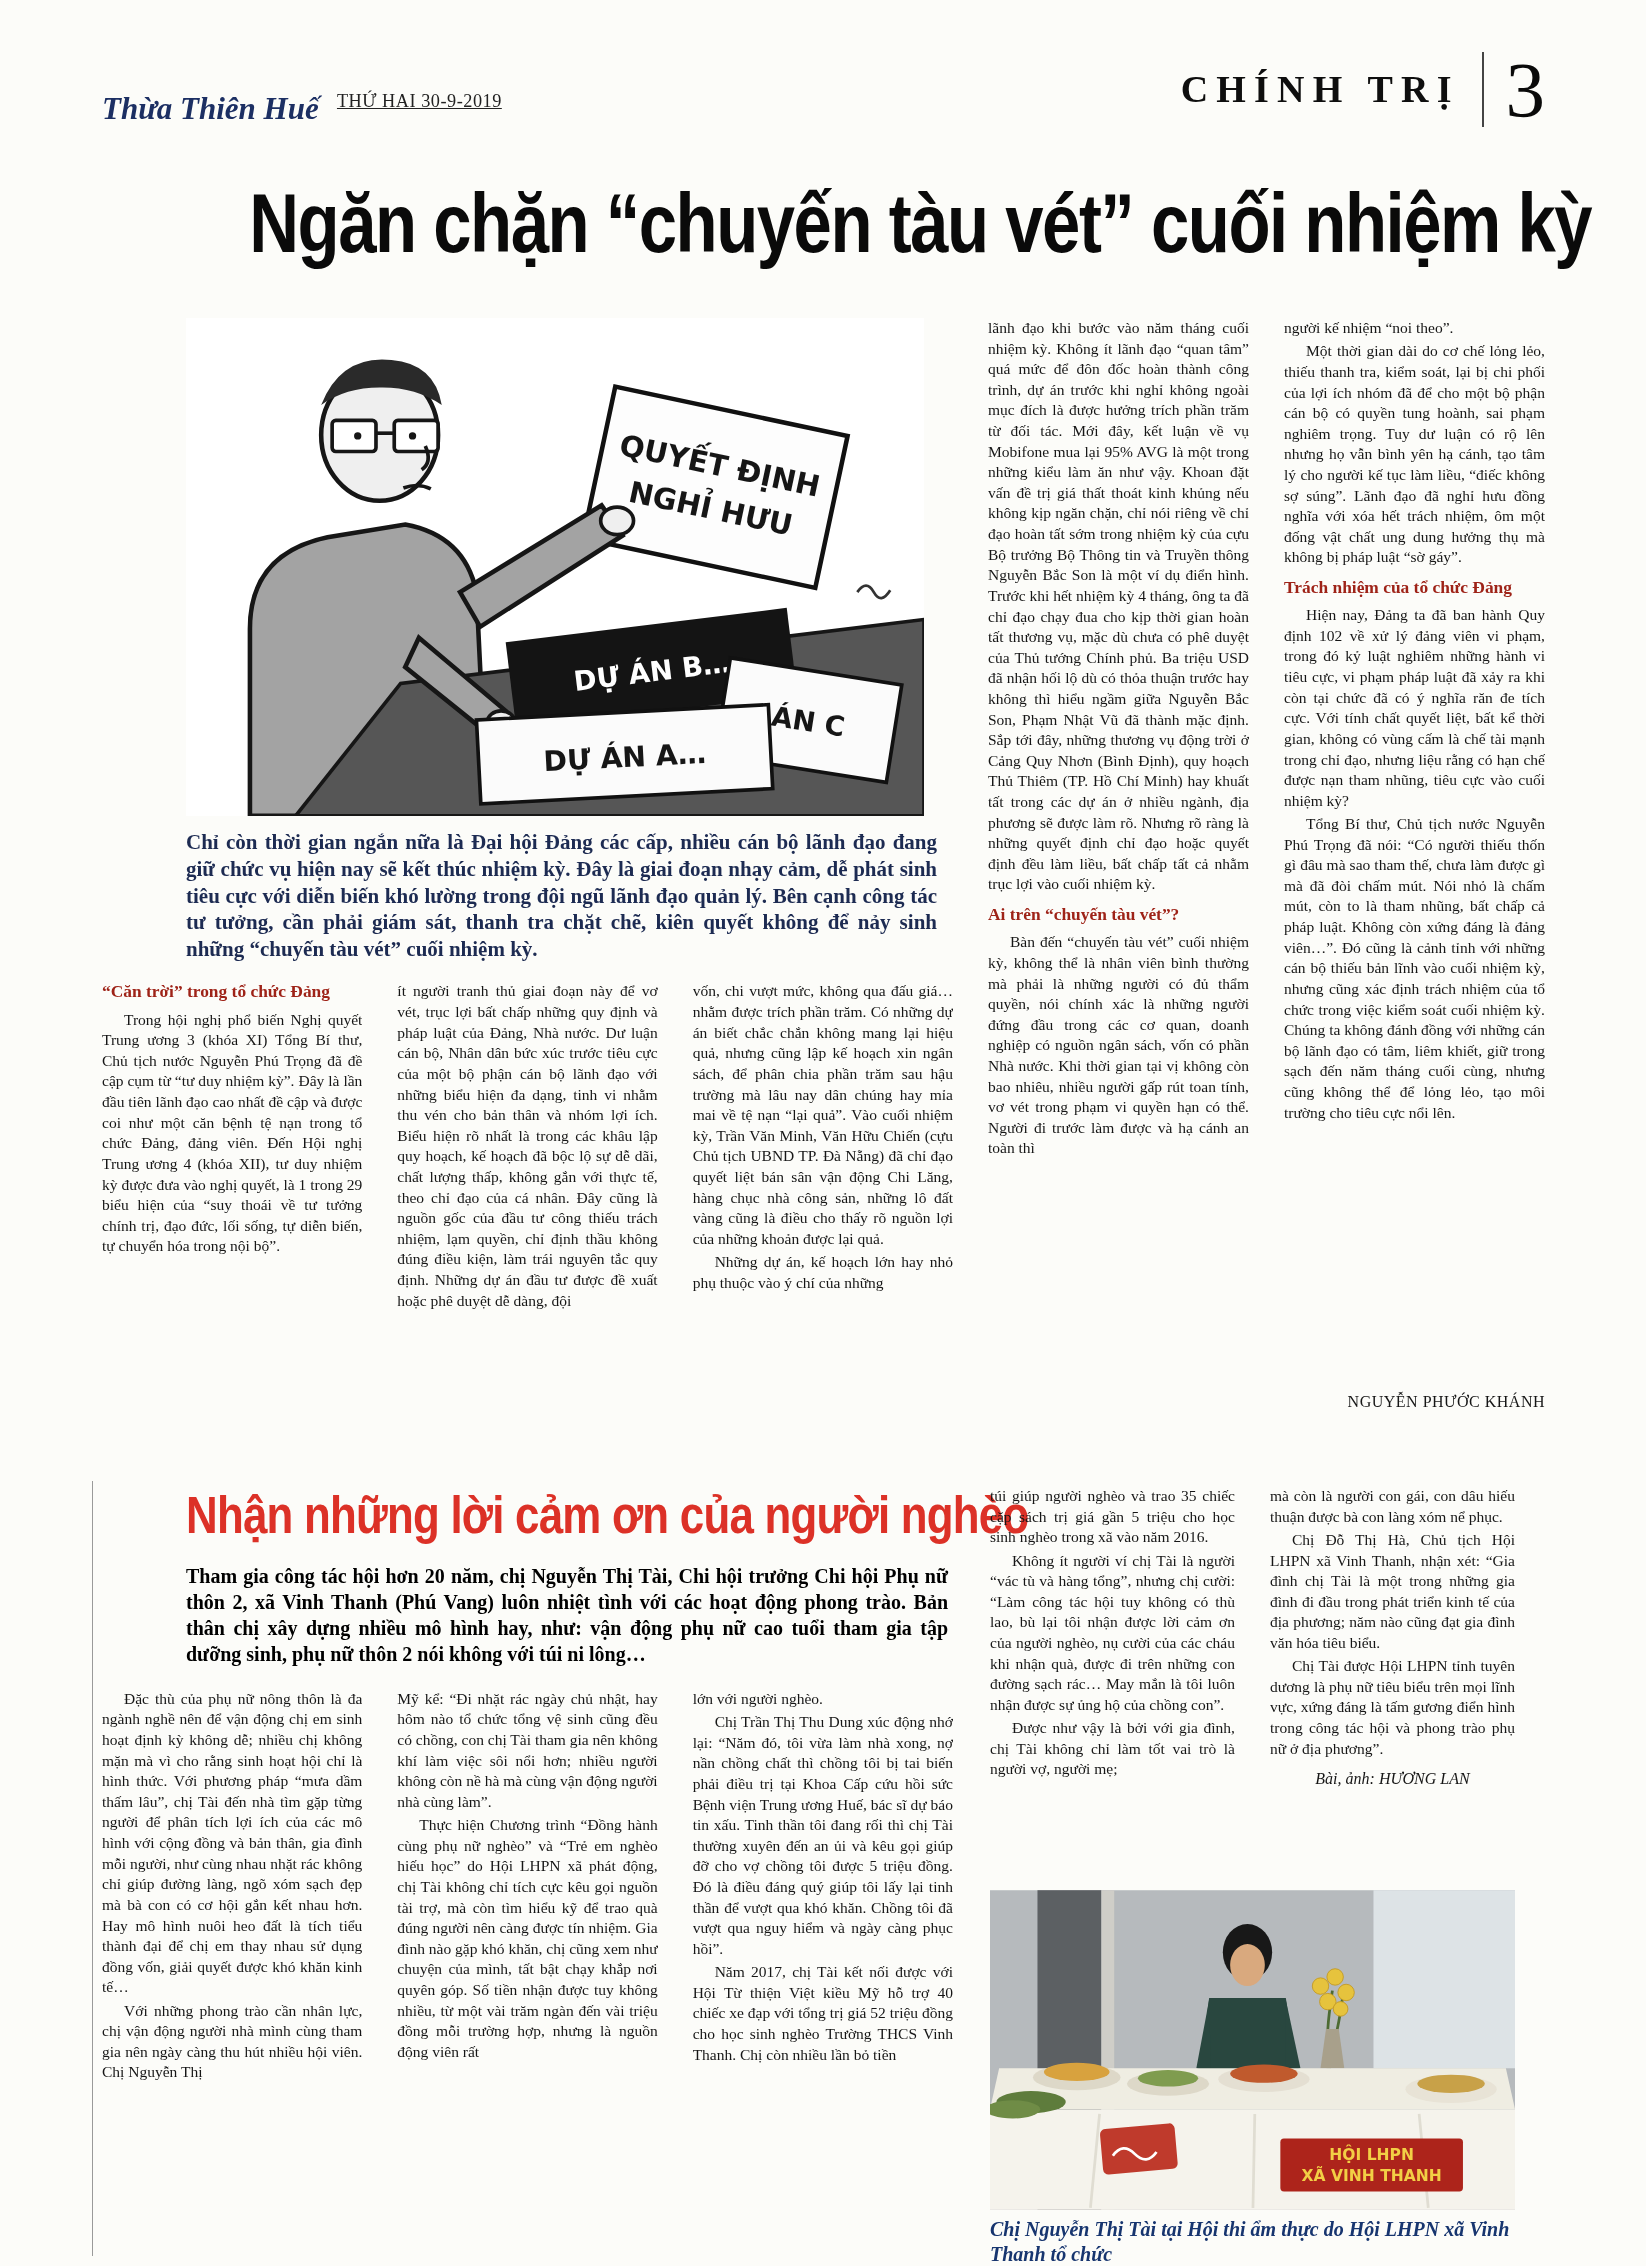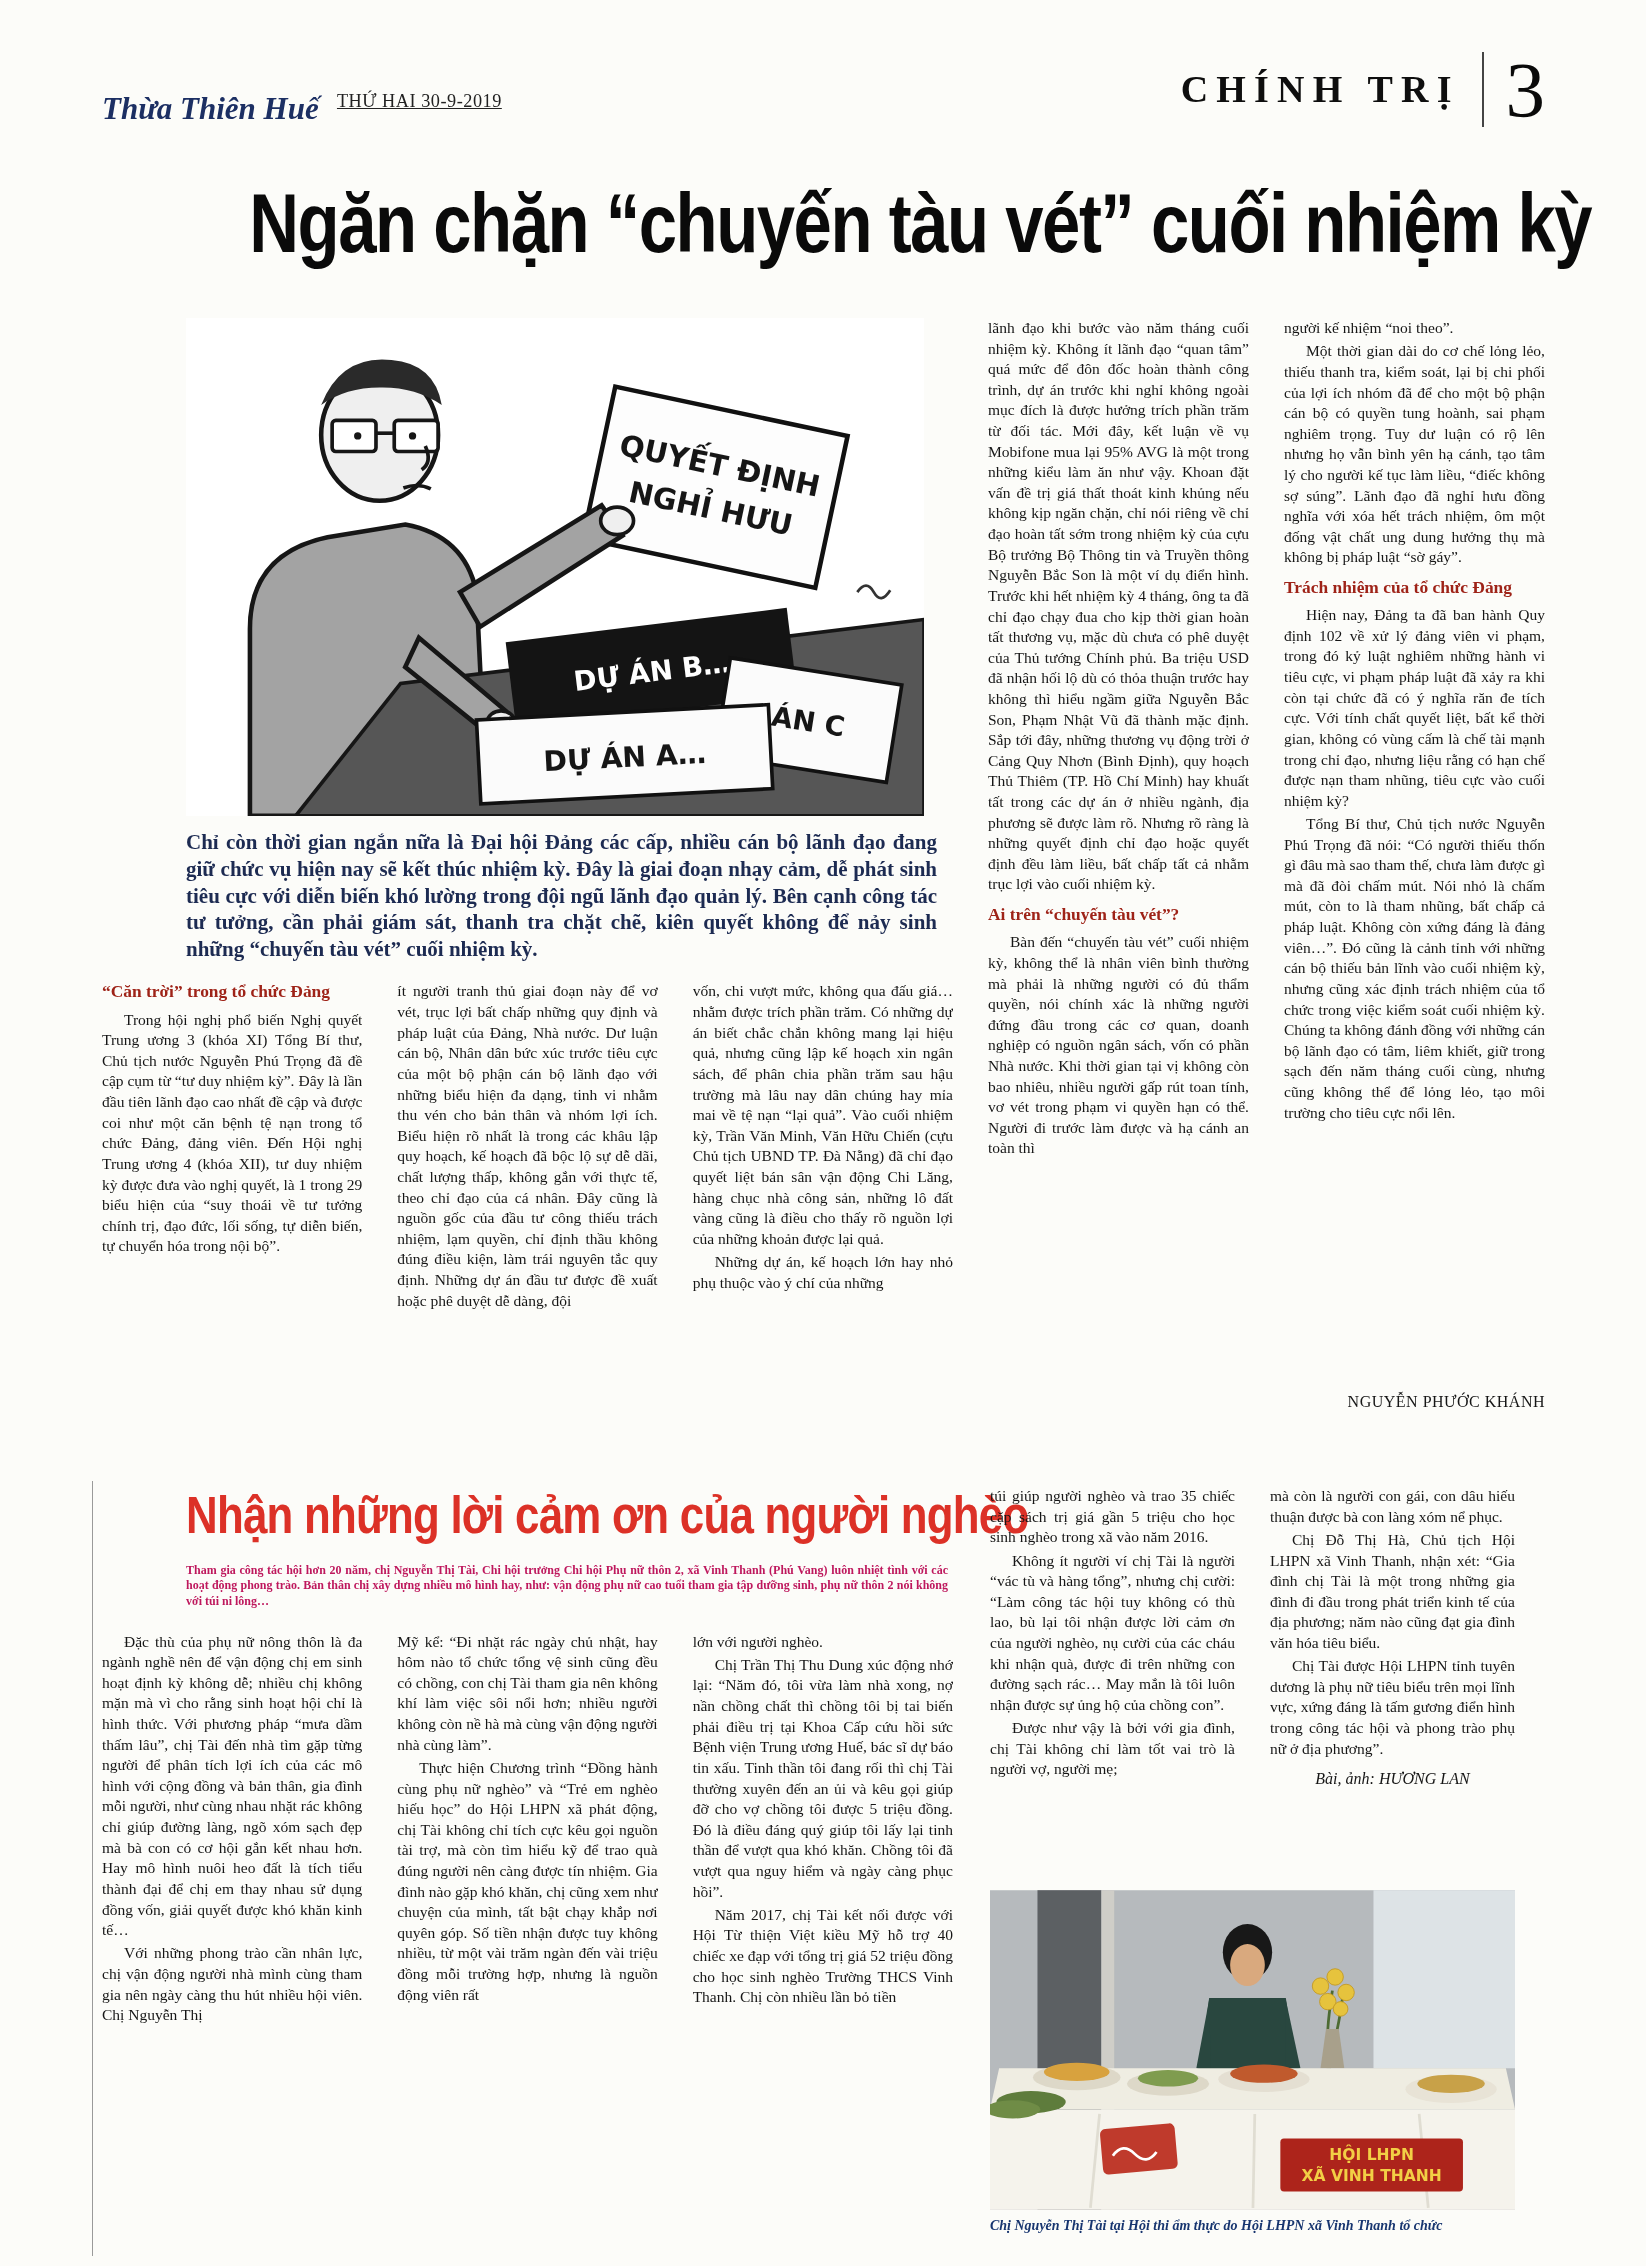--- a/index.html
+++ b/index.html
@@ -66,33 +66,33 @@
   .a2-left { width:851px; }
   .headline2 { margin-left:84px; height:64px; }
   .headline2 span {
     display:inline-block; white-space:nowrap;
     font-family:"Liberation Sans", sans-serif; font-weight:bold;
     font-size:51px; letter-spacing:-0.9px; color:#dc3127;
     transform:scaleX(0.86); transform-origin:left;
   }
   .lead2 {
     width:762px; margin:12.8px 0 22px 84px;
-    font-size:12px; line-height:1.3; font-weight:bold;
-    color:#be185d; text-align:justify;
+    font-size:20px; line-height:1.3; font-weight:bold;
+    color:#000000; text-align:justify;
   }
   .a2-cols { display:flex; gap:35px; height:512px; }
   .a2-right { width:525px; display:flex; flex-direction:column; }
   .a2-rightcols { display:flex; gap:35px; height:391px; overflow:hidden; }
   .a2-rightcols .col { position:relative; height:391px; }
   .byline2 { text-align:center; font-weight:normal; font-style:italic; font-size:16px; margin-top:9.1px; }
   .photo { margin-top:12.8px; }
   .photo svg { display:block; width:525px; height:320px; }
   .caption {
     margin-top:7.3px; font-weight:bold; font-style:italic;
-    font-size:14px; color:#17356f; line-height:1.25;
+    font-size:20px; color:#17356f; line-height:1.25;
   }
 
   svg text { font-family:"DejaVu Sans", sans-serif; font-weight:bold; }
 </style>
 </head>
 <body>
 
 <div class="page">
 
   <header class="masthead">

